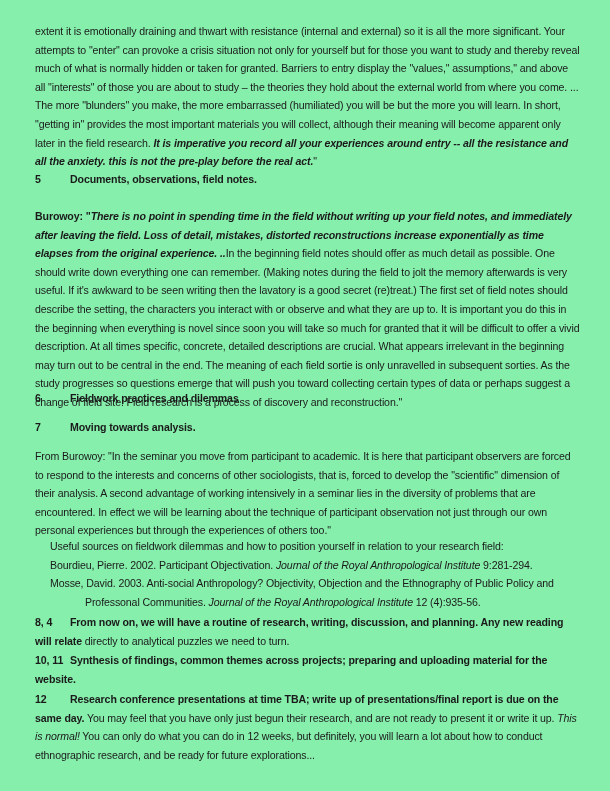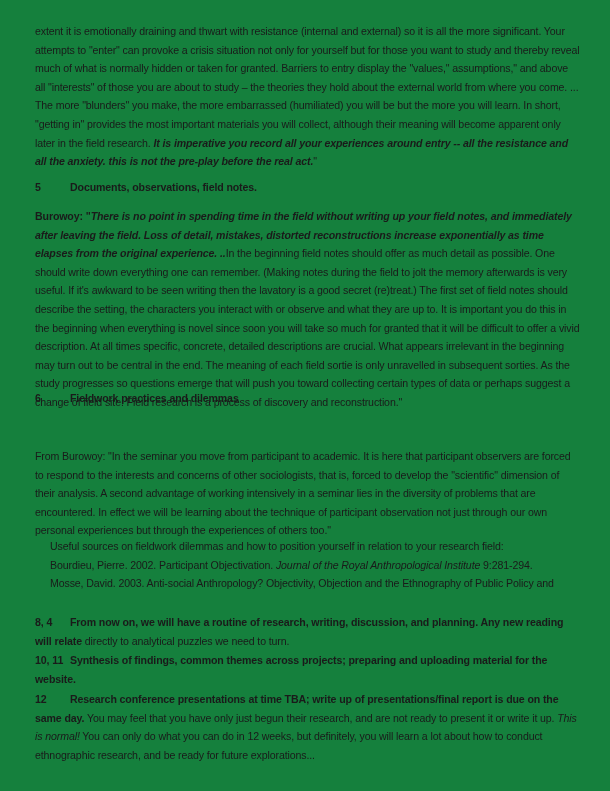--- a/index.html
+++ b/index.html
@@ -1,46 +1,47 @@
 <!DOCTYPE html>
 <html><head>
 <meta charset="utf-8">
 <style>
   html, body { margin: 0; padding: 0; background: #ffffff; }
   body { width: 610px; height: 791px; overflow: hidden; position: relative;
          font-family: "Liberation Sans", "DejaVu Sans", sans-serif; color: #1a1a1a; }
-  .page { position: absolute; left: 0; top: 0; width: 610px; height: 791px; background: #15803d; }
+  .page { position: absolute; left: 0; top: 0; width: 610px; height: 791px; background: #86efac; }
   .p { position: absolute; left: 35px; width: 545px; font-size: 10.6px; line-height: 18.6px;
        letter-spacing: -0.12px; margin: 0; }
   .num { display: inline-block; width: 35px; font-weight: bold; }
   b { font-weight: bold; }
   i { }
   .bi { font-weight: bold; font-style: italic; }
   .ref-cont { display: block; padding-left: 35px; }
 </style>
 </head>
 <body>
 
 <div class="page">
 
   <p class="p" style="top:22px;"><span>extent it is emotionally draining and thwart with resistance (internal and external) so it is all the more significant. Your attempts to "enter" can provoke a crisis situation not only for yourself but for those you want to study and thereby reveal much of what is normally hidden or taken for granted. Barriers to entry display the "values," assumptions," and above all "interests" of those you are about to study – the theories they hold about the external world from where you come. ...  The more "blunders" you make, the more embarrassed (humiliated) you will be but the more you will learn. In short, "getting in" provides the most important materials you will collect, although their meaning will become apparent only later in the field research. </span><span class="bi">It is imperative you record all your experiences around entry -- all the resistance and all the anxiety. this is not the pre-play before the real act.</span><span>"</span></p>
 
-  <p class="p" style="top:178px;"><span class="num">5</span><b>Documents, observations, field notes.</b></p>
+  <p class="p" style="top:170px;"><span class="num">5</span><b>Documents, observations, field notes.</b></p>
 
   <p class="p" style="top:207px;"><b>Burowoy:  "</b><span class="bi">There is no point in spending time in the field without writing up your field notes, and immediately after leaving the field. Loss of detail, mistakes, distorted reconstructions increase exponentially as time elapses from the original experience. ..</span><span>In the beginning field notes should offer as much detail as possible. One should write down everything one can remember. (Making notes during the field to jolt the memory afterwards is very useful. If it's awkward to be seen writing then the lavatory is a good secret (re)treat.) The first set of field notes should describe the setting, the characters you interact with or observe and what they are up to. It is important you do this in the beginning when everything is novel since soon you will take so much for granted that it will be difficult to offer a vivid description. At all times specific, concrete, detailed descriptions are crucial. What appears irrelevant in the beginning may turn out to be central in the end. The meaning of each field sortie is only unravelled in subsequent sorties. As the study progresses so questions emerge that will push you toward collecting certain types of data or perhaps suggest a change of field site. Field research is a process of discovery and reconstruction."</span></p>
 
   <p class="p" style="top:389px;"><span class="num">6</span><b>Fieldwork practices and dilemmas</b></p>
 
+  <p class="p" style="top:418px;"><span class="num">7</span><b>Moving towards analysis.</b></p>
 
   <p class="p" style="top:447px;"><span>From Burowoy:  "In the seminar you move from participant to academic. It is here that participant observers are forced to respond to the interests and concerns of other sociologists, that is, forced to develop the "scientific" dimension of their analysis. A second advantage of working intensively in a seminar lies in the diversity of problems that are encountered. In effect we will be learning about the technique of participant observation not just through our own personal experiences but through the experiences of others too."</span></p>
 
   <div class="p" style="top:537px;margin-left:15px;">
     <div>Useful sources on fieldwork dilemmas and how to position yourself in relation to your research field:</div>
     <div><span>Bourdieu, Pierre. 2002. Participant Objectivation. </span><i>Journal of the Royal Anthropological Institute</i><span> 9:281-294.</span></div>
-    <div><span>Mosse, David. 2003. Anti-social Anthropology? Objectivity, Objection and the Ethnography of Public Policy and</span></div>
+    <div><span>Mosse, David. 2003. Anti-social Anthropology? Objectivity, Objection and the Ethnography of Public Policy and</span><span class="ref-cont"><span>Professonal Communities. </span><i>Journal of the Royal Anthropological Institute</i><span> 12 (4):935-56.</span></span></div>
   </div>
 
   <p class="p" style="top:613px;"><span class="num">8, 4</span><b>From now on, we will have a routine of research, writing, discussion, and planning. Any new reading will relate</b> <span>directly to analytical puzzles we need to turn.</span></p>
 
   <p class="p" style="top:651px;"><span class="num">10, 11</span><b>Synthesis of findings, common themes across projects; preparing and uploading material for the website.</b></p>
 
   <p class="p" style="top:690px;"><span class="num">12</span><b>Research conference presentations at time TBA; write up of presentations/final report is due on the same day.</b><span> You may feel that you have only just begun their research, and are not ready to present it or write it up. </span><i>This is normal!</i><span> You can only do what you can do in 12 weeks, but definitely, you will learn a lot about how to conduct ethnographic research, and be ready for future explorations...</span></p>
 
 </div>
 

